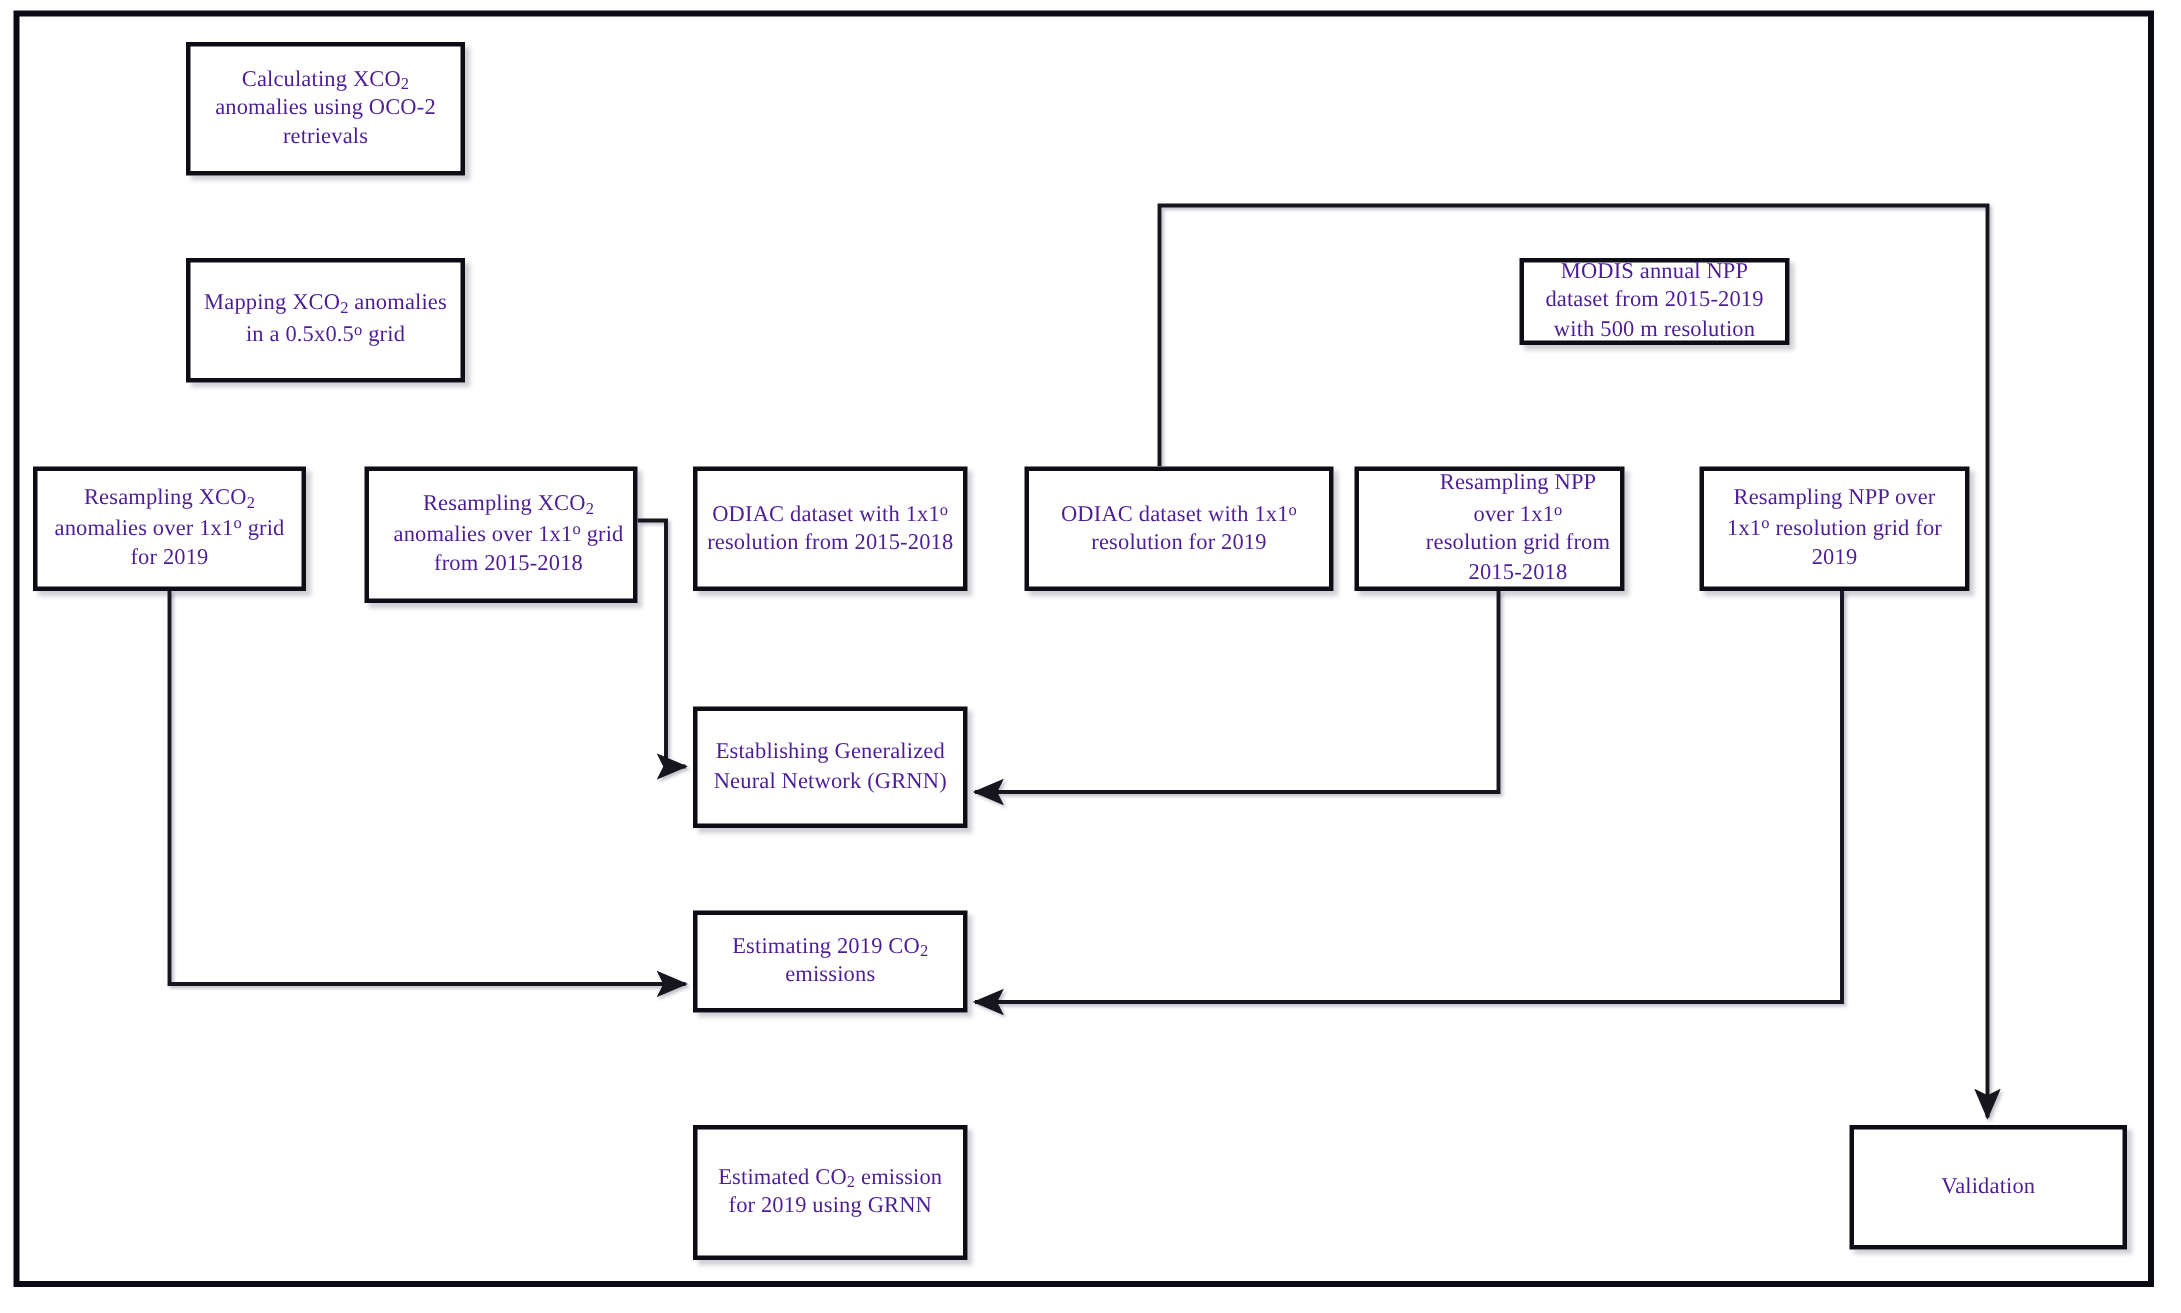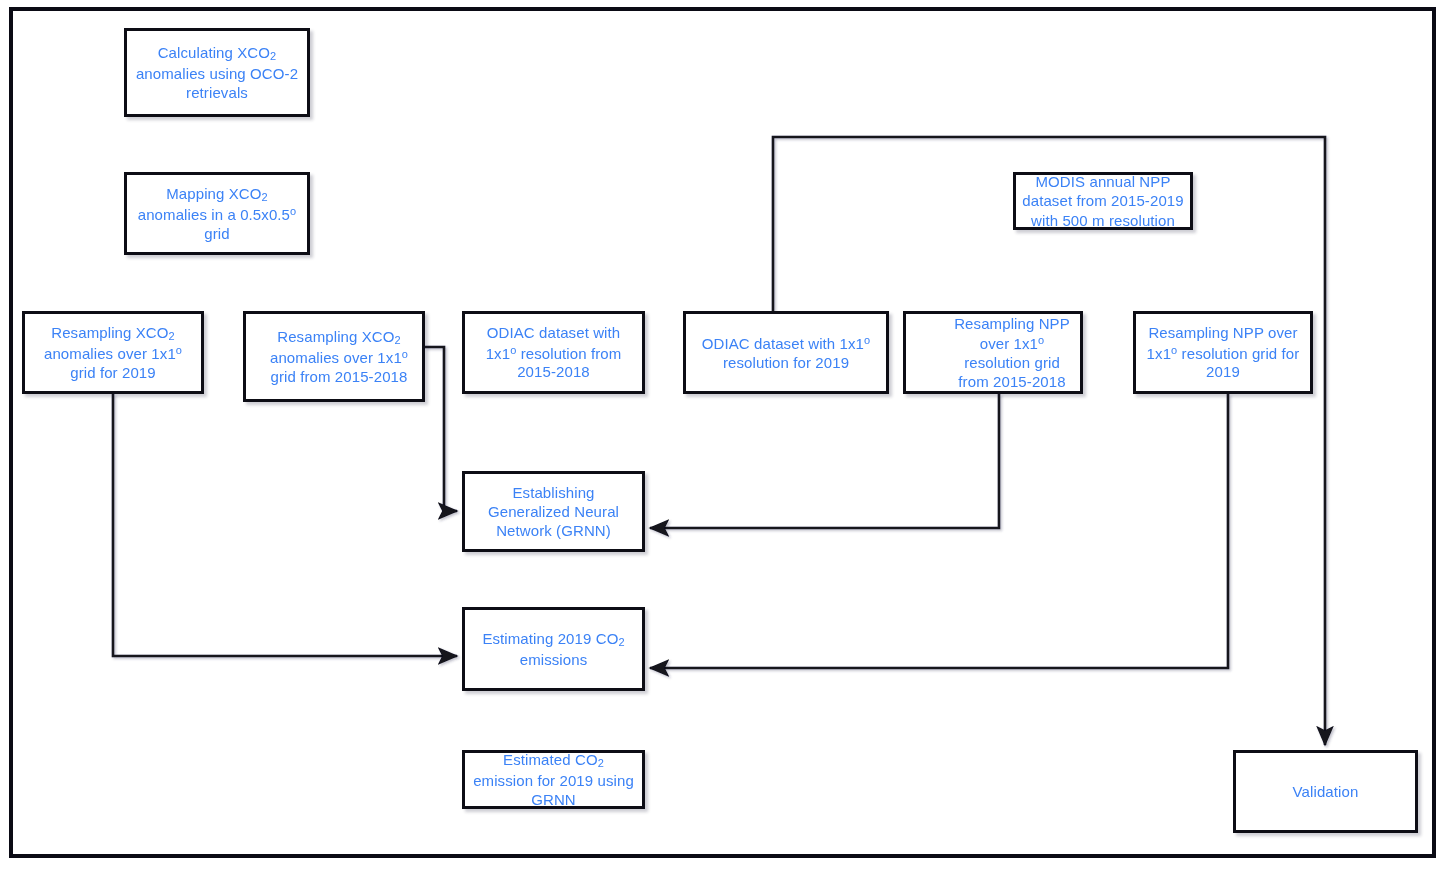--- a/index.html
+++ b/index.html
@@ -39,24 +39,24 @@
     background: #ffffff;
     border: 3px solid #0d0d15;
     box-shadow: 3px 3px 3px rgba(30,30,60,0.22);
     display: flex;
     align-items: center;
     justify-content: center;
     text-align: center;
     padding: 2px 6px;
   }
   .node-label {
-    font-family: Liberation Sans, sans-serif;
+    font-family: Liberation Serif, serif;
     font-size: 15px;
     line-height: 1.28;
-    color: #3b82f6;
+    color: #4c1d95;
     white-space: pre-line;
     letter-spacing: 0.1px;
     text-align: center;
   }
   .node-label sub {
     font-size: 11px;
     vertical-align: -0.22em;
   }
   .node-label sup {
     font-size: 11px;
@@ -125,24 +125,24 @@
       </div>
       <div class="node-box" style="left: 903px; top: 311px; width: 180px; height: 83px; padding-left: 44px;">
         <div class="node-label">Resampling NPP over 1x1<sup>o</sup> resolution grid from 2015-2018</div>
       </div>
       <div class="node-box" style="left: 1133px; top: 311px; width: 180px; height: 83px;">
         <div class="node-label">Resampling NPP over 1x1<sup>o</sup> resolution grid for 2019</div>
       </div>
       <div class="node-box" style="left: 462px; top: 471px; width: 183px; height: 81px;">
         <div class="node-label">Establishing Generalized Neural Network (GRNN)</div>
       </div>
-      <div class="node-box" style="left: 462px; top: 607px; width: 183px; height: 84px;">
+      <div class="node-box" style="left: 462px; top: 607px; width: 183px; height: 68px;">
         <div class="node-label">Estimating 2019 CO<sub>2</sub> emissions</div>
       </div>
-      <div class="node-box" style="left: 462px; top: 750px; width: 183px; height: 59px;">
+      <div class="node-box" style="left: 462px; top: 750px; width: 183px; height: 90px;">
         <div class="node-label">Estimated CO<sub>2</sub> emission for 2019 using GRNN</div>
       </div>
       <div class="node-box" style="left: 1233px; top: 750px; width: 185px; height: 83px;">
         <div class="node-label">Validation</div>
       </div>
     </div>
 
 </div>
 
 </body></html>

